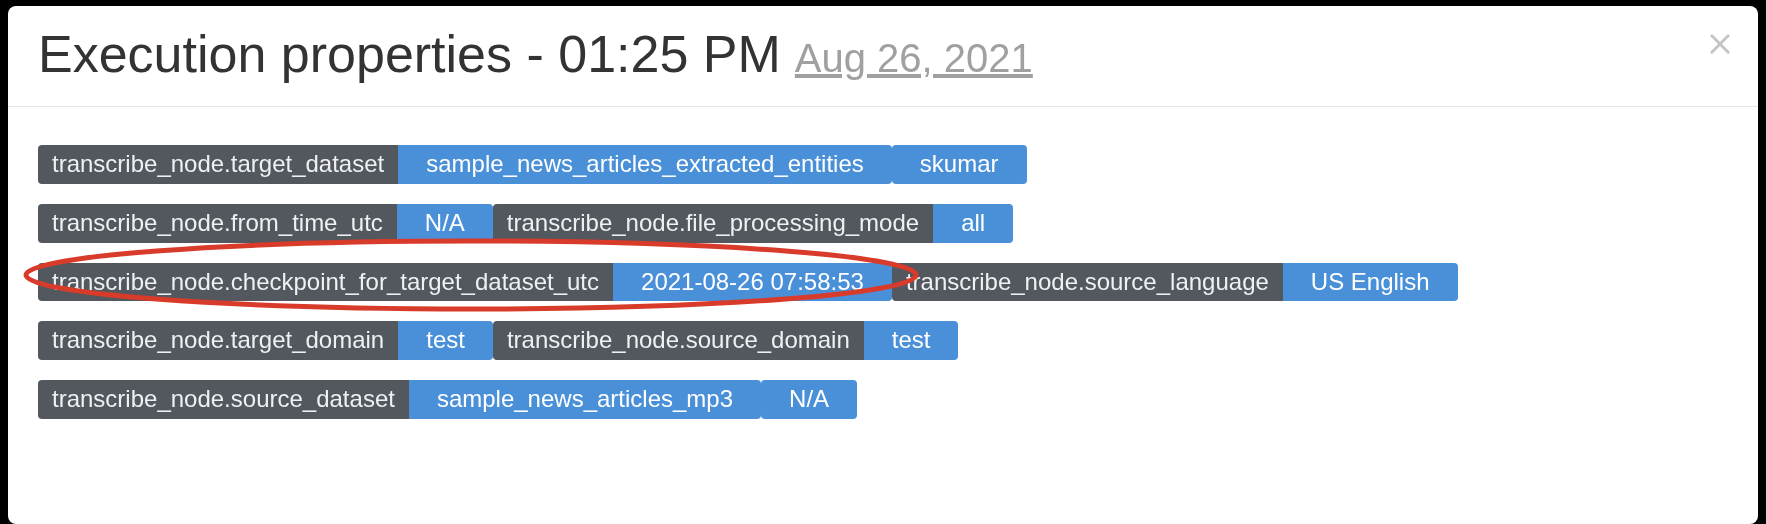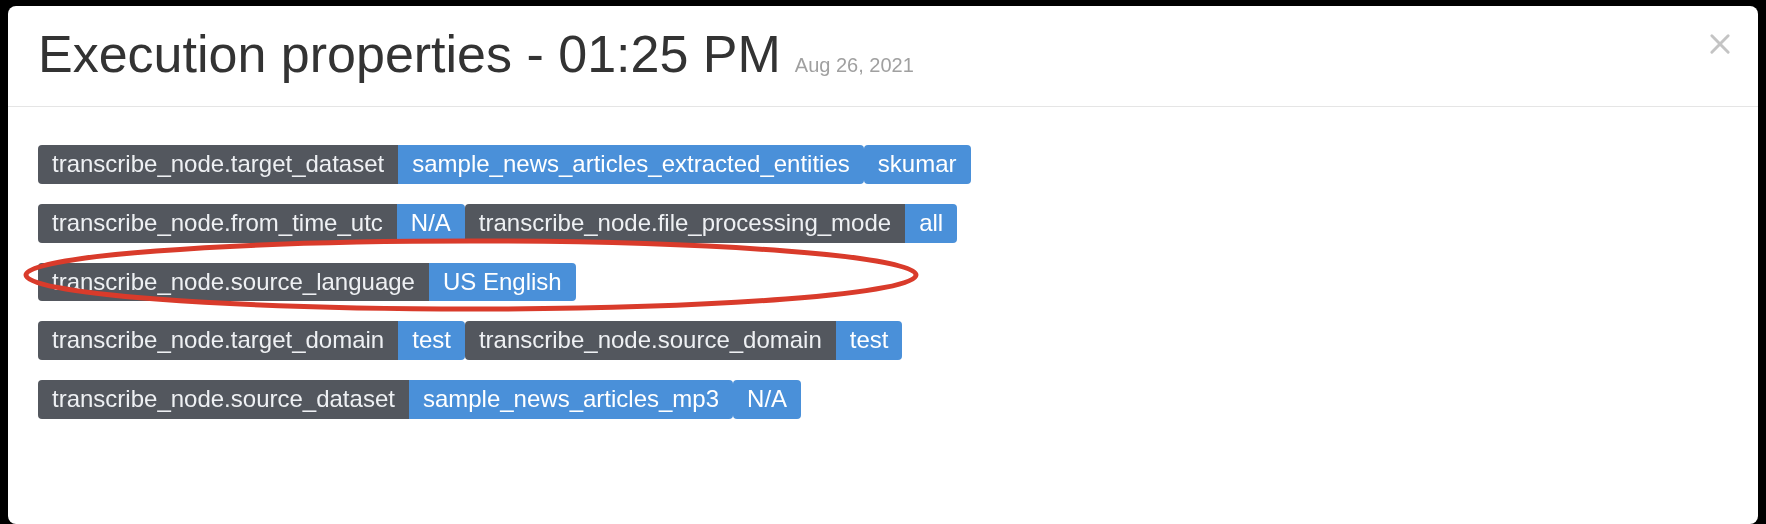--- a/index.html
+++ b/index.html
@@ -28,24 +28,25 @@
     border-bottom: 1px solid #e5e5e5;
     position: relative;
   }
   .title-main {
     font-size: 52px;
     font-weight: 400;
     color: #333;
     margin: 0;
   }
   .title-sub {
-    font-size: 20px;
+    font-size: 40px;
     color: #a0a0a0;
     margin-left: 14px;
     font-weight: 400;
+    text-decoration: underline;
   }
   .close-btn {
     position: absolute;
     right: 24px;
     top: 24px;
     width: 28px;
     height: 28px;
     cursor: pointer;
     color: #c4c4c4;
   }
@@ -68,21 +69,21 @@
     white-space: nowrap;
   }
   .prop-key {
     background: #53575e;
     color: #eef0f3;
     padding: 5px 14px;
   }
   .prop-val {
     background: #4a90d9;
     color: #fff;
-    padding: 5px 14px;
+    padding: 5px 28px;
   }
   .highlight-ellipse {
     position: absolute;
     pointer-events: none;
   }
 </style>
 </head>
 <body>
 
 <div class="modal">
@@ -116,20 +117,24 @@
         <span class="prop-key">transcribe_node.file_processing_mode</span>
         <span class="prop-val">all</span>
       </div>
     </div>
 
     <div class="prop-row" style="position:relative;">
       <svg class="highlight-ellipse" style="left:-22px; top:-28px; width:910px; height:80px;" viewBox="0 0 910 80" preserveAspectRatio="none">
         <ellipse cx="455" cy="40" rx="445" ry="34" fill="none" stroke="#d93b2b" stroke-width="5"></ellipse>
       </svg>
       <div class="prop">
+        <span class="prop-key">transcribe_node.checkpoint_for_target_dataset_utc</span>
+        <span class="prop-val">2021-08-26 07:58:53</span>
+      </div>
+      <div class="prop">
         <span class="prop-key">transcribe_node.source_language</span>
         <span class="prop-val">US English</span>
       </div>
     </div>
 
     <div class="prop-row">
       <div class="prop">
         <span class="prop-key">transcribe_node.target_domain</span>
         <span class="prop-val">test</span>
       </div>

